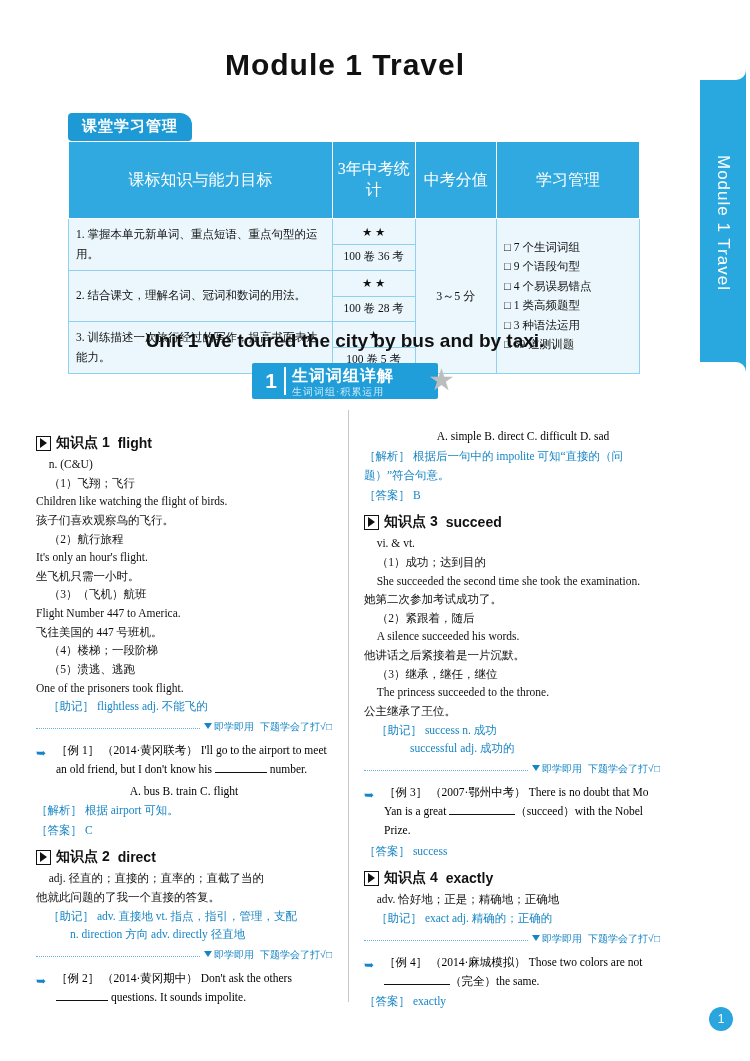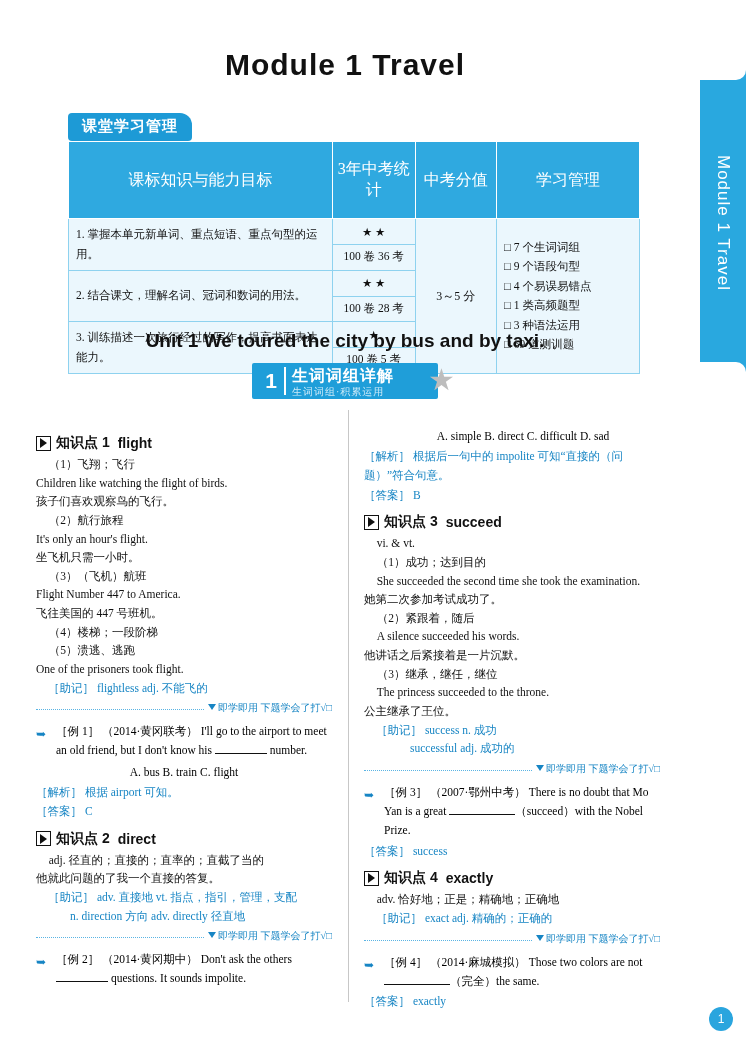--- a/index.html
+++ b/index.html
@@ -167,20 +167,21 @@
   .checkrow .dots {
     position:absolute; left:0; top:8px; right:0;
     border-top:1.5px dotted #5ab4e4;
   }
   .checkrow .tag {
     position:absolute; right:0; top:0;
     background:#fff;
     color:#1785c4; font-size:10px;
     padding-left:4px;
     white-space:nowrap;
+    font-family:Liberation Mono, monospace;
   }
   .checkrow .tag .tri {
     display:inline-block;
     width:0;height:0;
     border-top:6px solid #1785c4;
     border-left:4px solid transparent;
     border-right:4px solid transparent;
     margin-right:2px;
     position:relative; top:-1px;
   }
@@ -282,20 +283,21 @@
 
     <div class="col left">
 
       <div class="kp">
         <span class="tribox">
             <span class="t"></span>
           </span>
         <span>知识点 1</span>
         <span class="word">flight</span>
       </div>
+      <div class="txt indent">n. (C&amp;U)</div>
       <div class="txt indent">（1）飞翔；飞行</div>
       <div class="txt">Children like watching the flight of birds.</div>
       <div class="txt">孩子们喜欢观察鸟的飞行。</div>
       <div class="txt indent">（2）航行旅程</div>
       <div class="txt">It's only an hour's flight.</div>
       <div class="txt">坐飞机只需一小时。</div>
       <div class="txt indent">（3）（飞机）航班</div>
       <div class="txt">Flight Number 447 to America.</div>
       <div class="txt">飞往美国的 447 号班机。</div>
       <div class="txt indent">（4）楼梯；一段阶梯</div>

